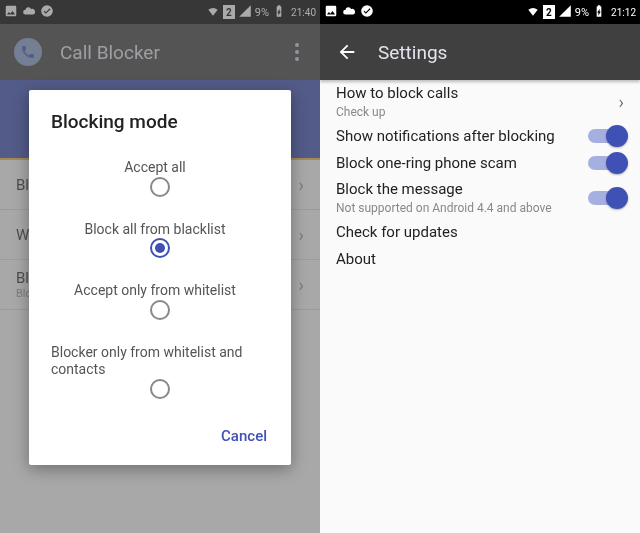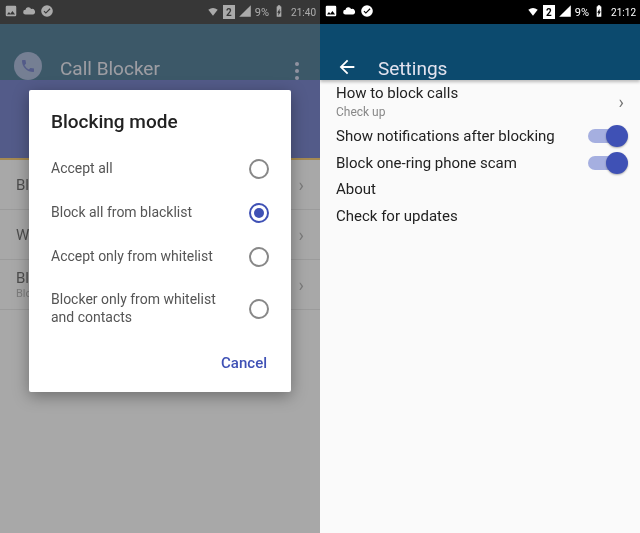--- a/index.html
+++ b/index.html
@@ -8,39 +8,39 @@
 
   
   .status { height: 24px; background: #000; color: #fff; display: flex; align-items: center; padding: 0 4px; font-size: 12px; }
   .status .left { display: flex; gap: 4px; align-items: center; }
   .status .right { margin-left: auto; display: flex; gap: 3px; align-items: center; }
   .status svg { width: 14px; height: 14px; fill: #fff; }
   .status .pct { font-size: 11px; }
   .status .clock { font-size: 10px; margin-left: 2px; }
 
   
-  .appbar { height: 56px; background: #0c4a6e; color: #fff; display: flex; align-items: flex-end; padding: 0 14px; box-shadow: 0 2px 3px rgba(0,0,0,0.25); }
+  .appbar { height: 56px; background: #404040; color: #fff; display: flex; align-items: center; padding: 0 14px; box-shadow: 0 2px 3px rgba(0,0,0,0.25); }
   .appbar .icon { width: 26px; height: 26px; margin-right: 18px; display: flex; align-items: center; justify-content: center; }
   .appbar .title { font-size: 19px; font-weight: 400; color: #e3e3ef; }
   .appbar .menu { margin-left: auto; width: 18px; display: flex; flex-direction: column; gap: 3px; align-items: center; }
   .appbar .menu span { width: 4px; height: 4px; border-radius: 50%; background: #c6cbe8; }
 
   
   .bg-header-ext { height: 80px; background: #3f51b5; border-bottom: 2px solid #f3b93d; }
   .bg-list { }
   .bg-row { height: 50px; border-bottom: 1px solid #ddd; display: flex; align-items: center; padding: 0 16px; justify-content: space-between; color: #333; font-size: 15px; }
   .bg-row .sub { font-size: 11px; color: #999; }
   .bg-row .col { display: flex; flex-direction: column; }
   .chev { font-size: 18px; color: #999; }
 
   
   .scrim { position: absolute; inset: 0; background: rgba(100,100,100,0.55); display: flex; align-items: flex-start; justify-content: center; }
   .dialog { width: 262px; background: #fff; margin-top: 90px; border-radius: 2px; box-shadow: 0 4px 16px rgba(0,0,0,0.35); padding: 20px 0 8px; }
   .dialog h2 { font-size: 19px; font-weight: 500; color: #222; padding: 0 22px 14px; }
-  .dlg-opt { display: flex; align-items: center; justify-content: space-between; padding: 12px 22px; font-size: 14px; color: #555; }
+  .dlg-opt { display: flex; align-items: center; justify-content: space-between; padding: 12px 22px; font-size: 14px; color: #555; flex-direction: column; }
   .dlg-opt .lbl { flex: 1; padding-right: 10px; line-height: 1.25; }
   .radio { width: 20px; height: 20px; border-radius: 50%; border: 2px solid #888; position: relative; flex-shrink: 0; }
   .radio.checked { border-color: #3f51b5; }
   .radio.checked::after { content: ""; position: absolute; inset: 3px; border-radius: 50%; background: #3f51b5; }
   .dlg-actions { display: flex; justify-content: flex-end; padding: 10px 14px 6px; }
   .dlg-actions .btn { color: #3f51b5; font-size: 15px; font-weight: 500; padding: 6px 10px; }
 
   
   .set-list { }
   .set-row { display: flex; align-items: center; padding: 4px 16px; color: #222; }
@@ -209,22 +209,29 @@
       <div class="switch"></div>
     </div>
     <div class="set-row">
       <div class="tcol">
           <div class="t1">Block one-ring phone scam</div>
         </div>
       <div class="switch"></div>
     </div>
     <div class="set-row">
       <div class="tcol">
+        <div class="t1">Block the message</div>
+        <div class="t2">Not supported on Android 4.4 and above</div>
+      </div>
+      <div class="switch"></div>
+    </div>
+    <div class="set-row">
+      <div class="tcol">
+          <div class="t1">Check for updates</div>
+        </div>
+    </div>
+    <div class="set-row">
+      <div class="tcol">
           <div class="t1">About</div>
         </div>
     </div>
-    <div class="set-row">
-      <div class="tcol">
-          <div class="t1">Check for updates</div>
-        </div>
-    </div>
   </div>
 </div>
 
 </body></html>

